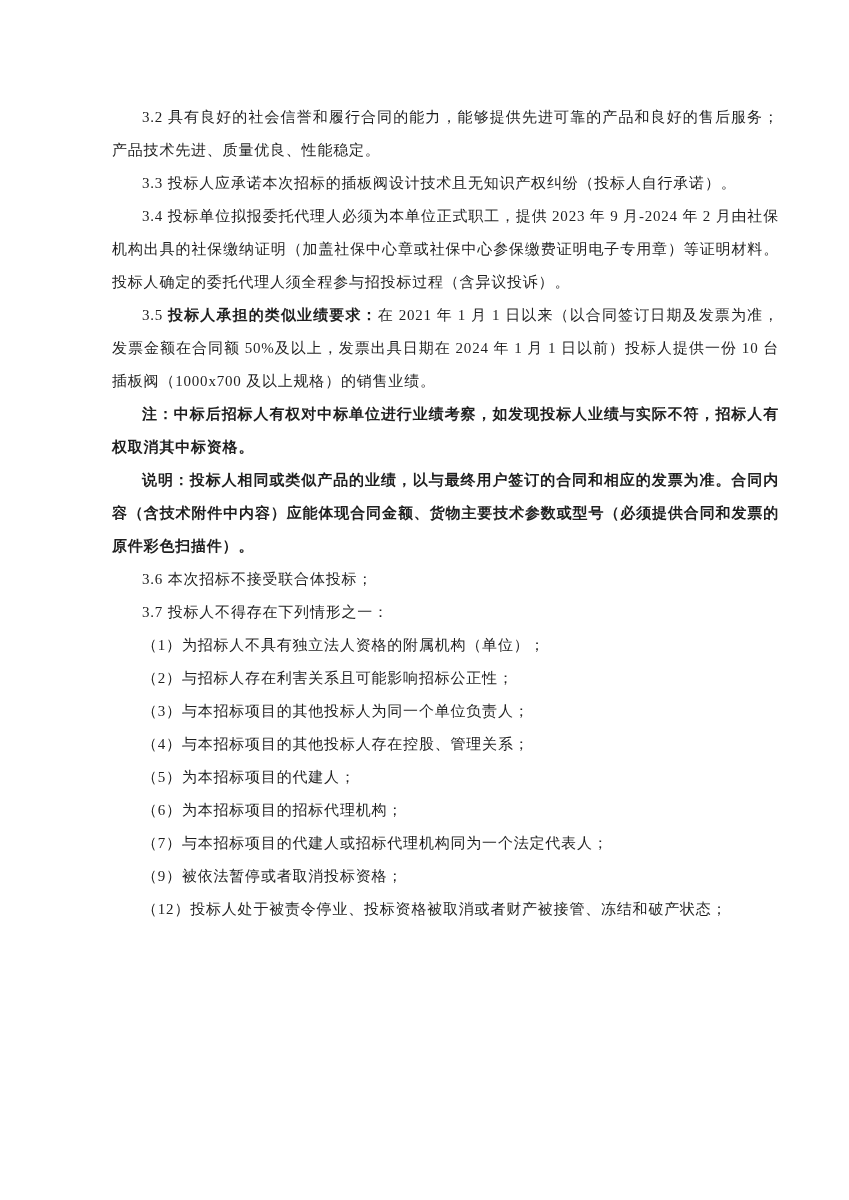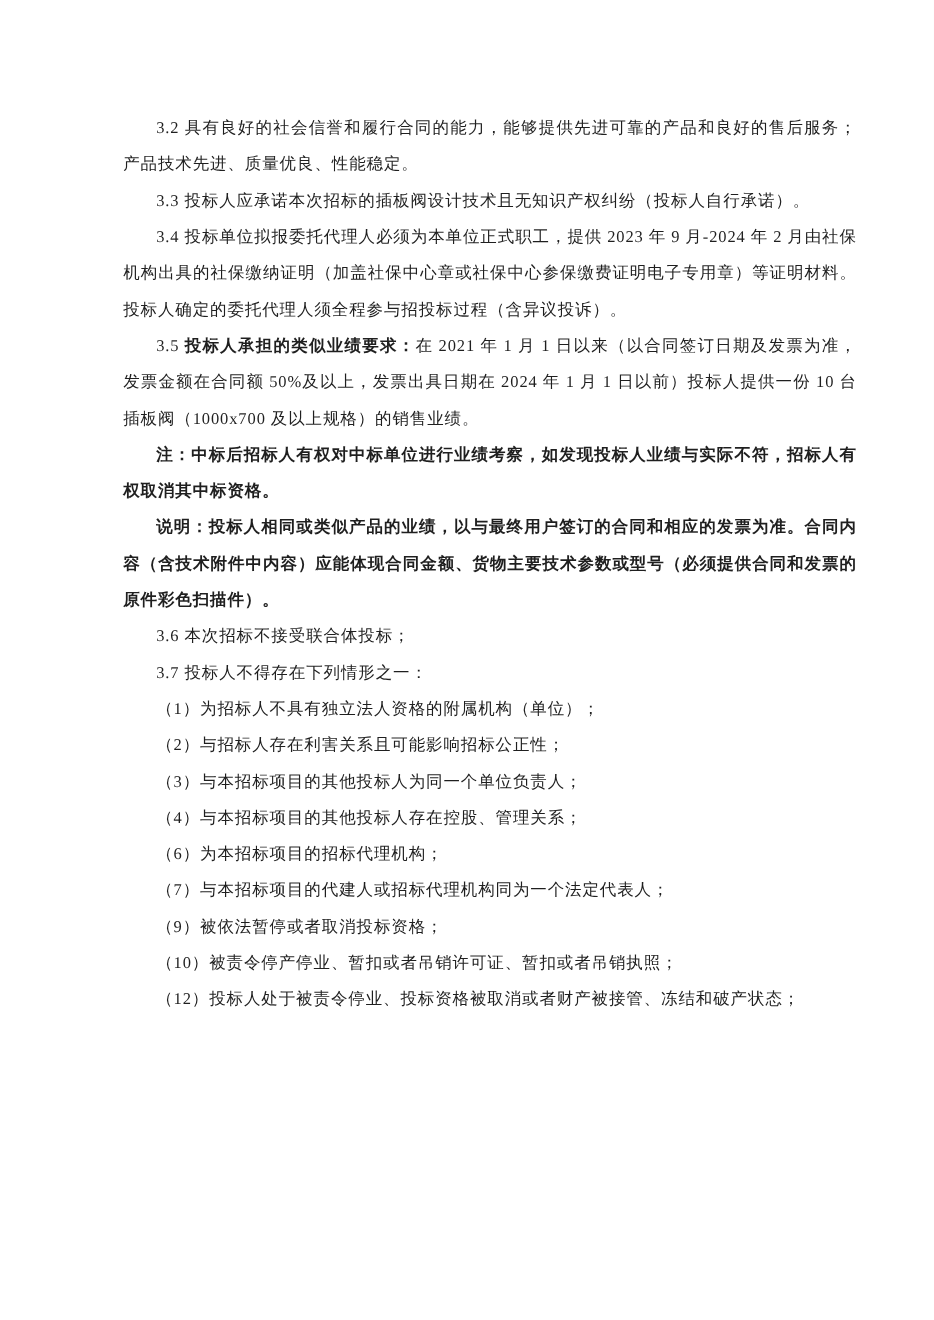--- a/index.html
+++ b/index.html
@@ -54,20 +54,20 @@
     <p class="para bold">说明：投标人相同或类似产品的业绩，以与最终用户签订的合同和相应的发票为准。合同内容（含技术附件中内容）应能体现合同金额、货物主要技术参数或型号（必须提供合同和发票的原件彩色扫描件）。</p>
 
     <p class="para">3.6 本次招标不接受联合体投标；</p>
 
     <p class="para">3.7 投标人不得存在下列情形之一：</p>
 
     <p class="para">（1）为招标人不具有独立法人资格的附属机构（单位）；</p>
     <p class="para">（2）与招标人存在利害关系且可能影响招标公正性；</p>
     <p class="para">（3）与本招标项目的其他投标人为同一个单位负责人；</p>
     <p class="para">（4）与本招标项目的其他投标人存在控股、管理关系；</p>
+    <p class="para">（5）为本招标项目的代建人；</p>
     <p class="para">（6）为本招标项目的招标代理机构；</p>
     <p class="para">（7）与本招标项目的代建人或招标代理机构同为一个法定代表人；</p>
     <p class="para">（9）被依法暂停或者取消投标资格；</p>
-    <p class="para">（10）被责令停产停业、暂扣或者吊销许可证、暂扣或者吊销执照；</p>
     <p class="para">（12）投标人处于被责令停业、投标资格被取消或者财产被接管、冻结和破产状态；</p>
 
   </div>
 </div>
 
 </body></html>

